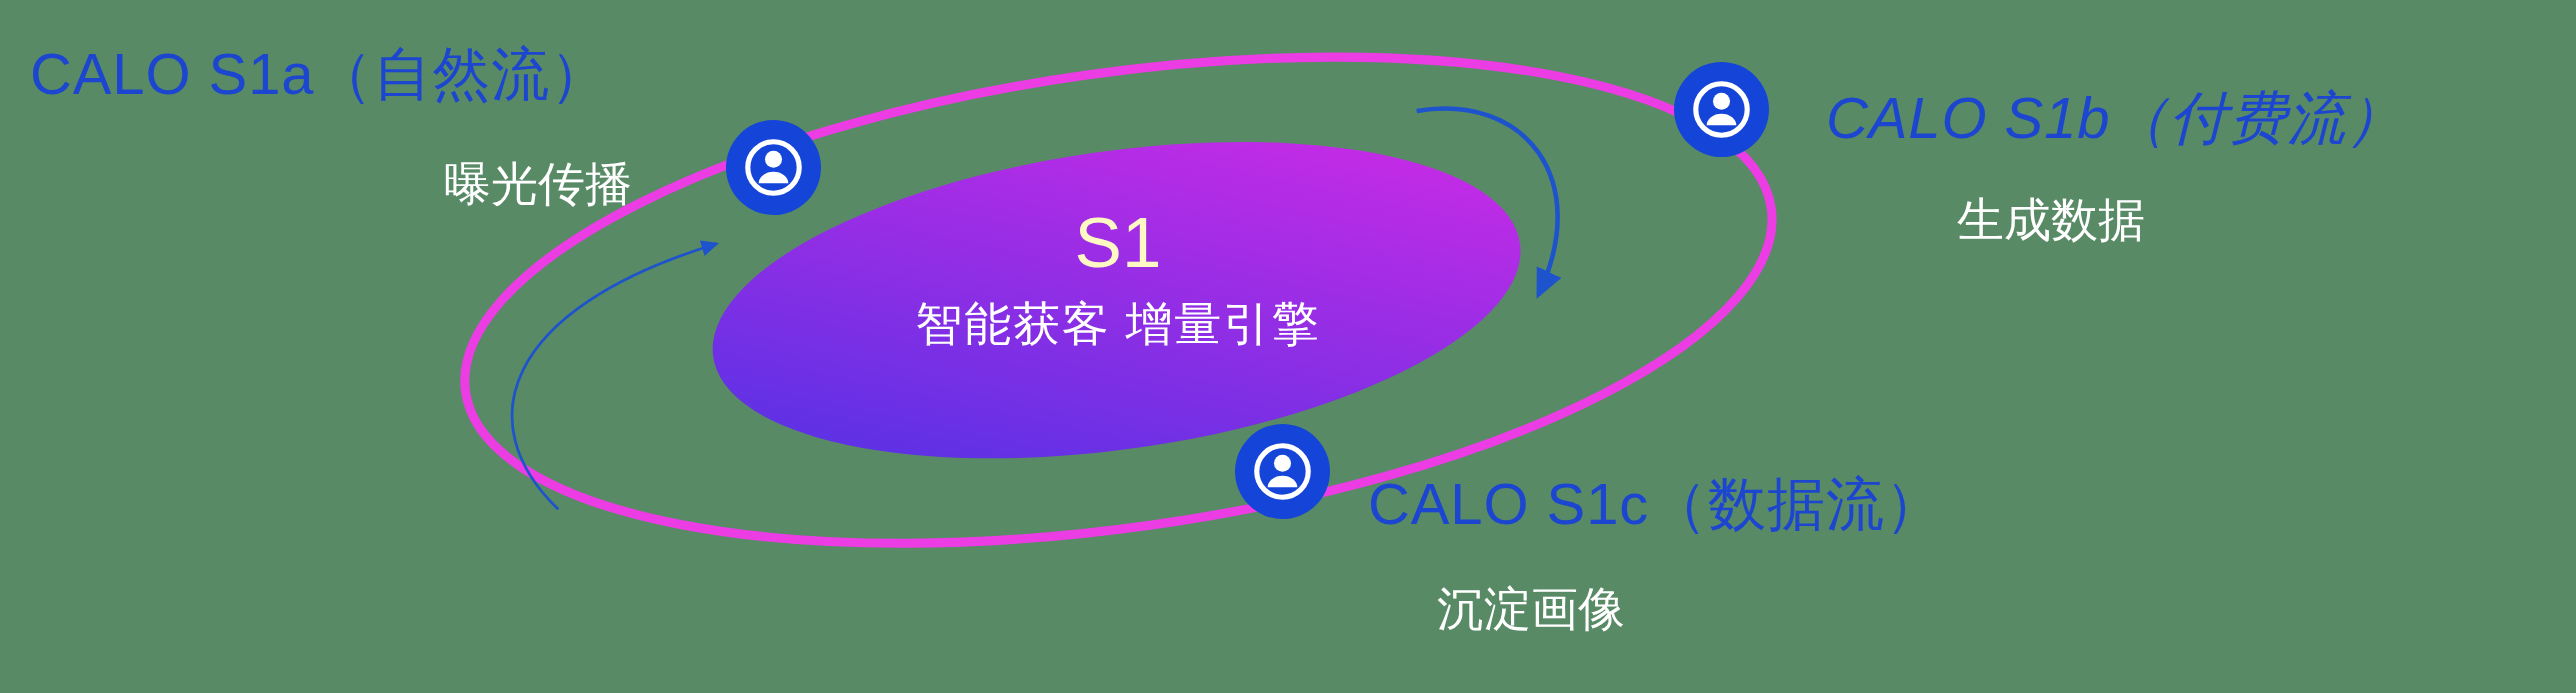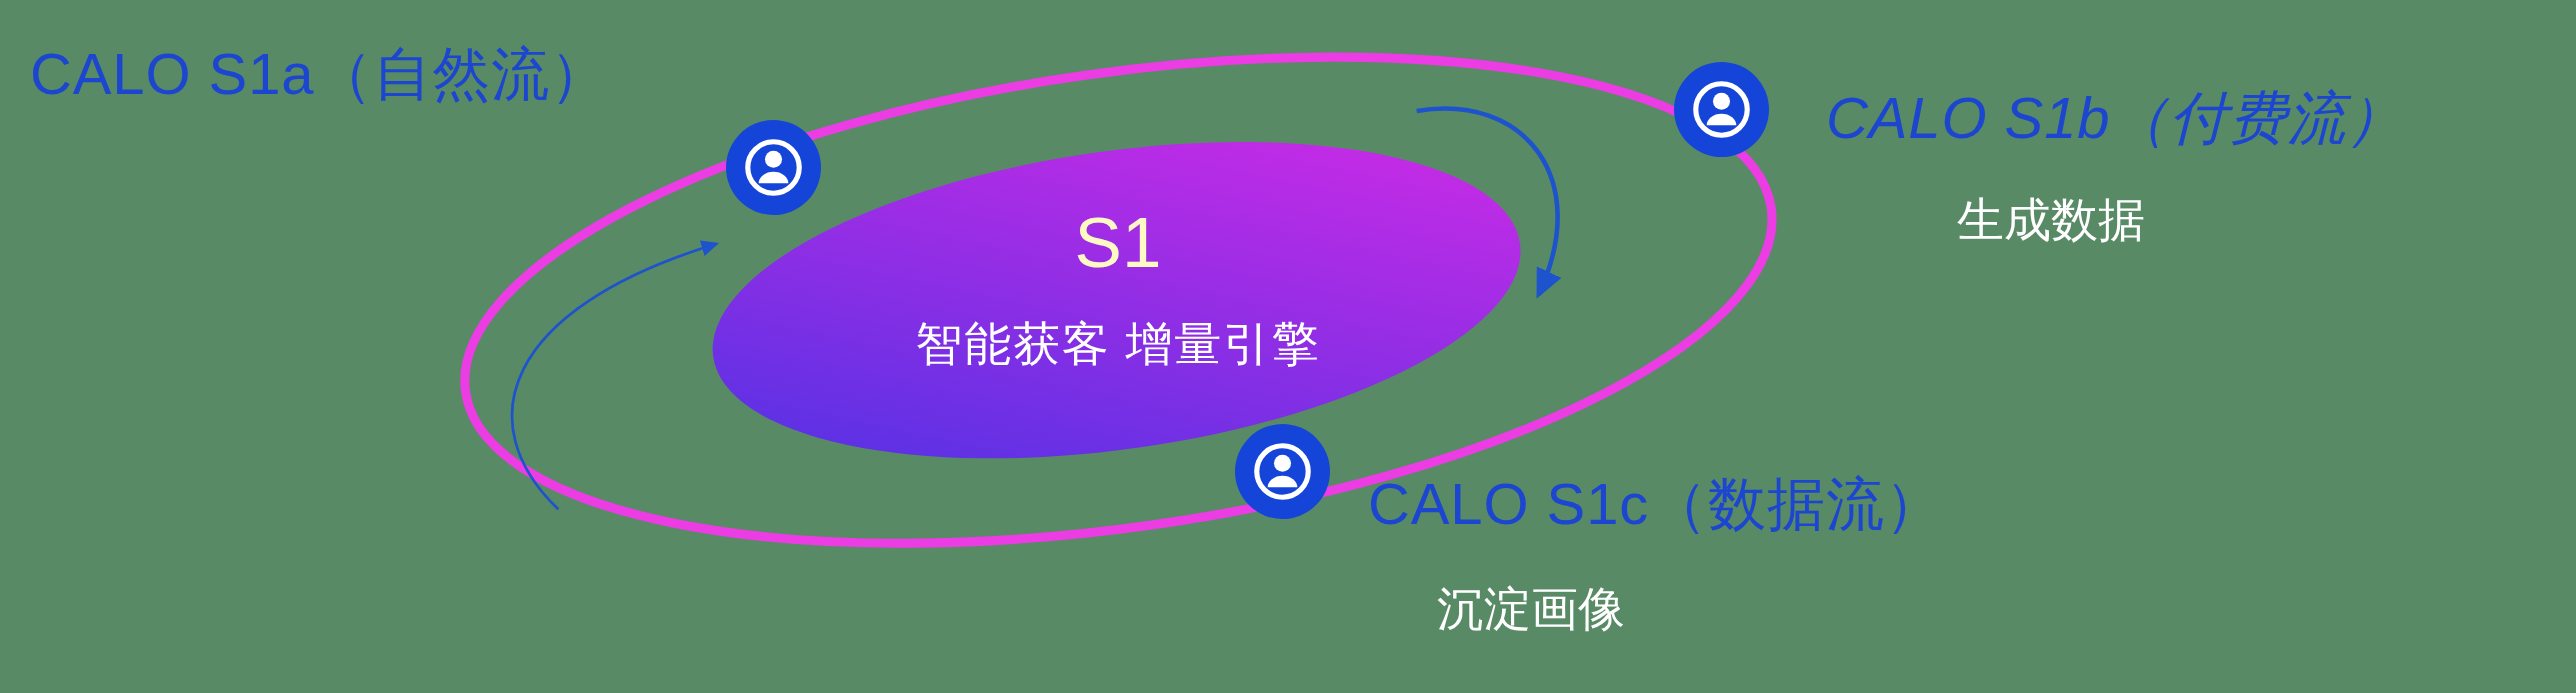--- a/index.html
+++ b/index.html
@@ -50,21 +50,20 @@
   .core-subtitle {
     position: absolute;
     left: 1118px;
     top: 293px;
     transform: translateX(-50%);
     color: #ffffff;
     font-size: 47px;
     font-weight: 400;
     letter-spacing: 1.8px;
     white-space: nowrap;
-    margin-top: 20px;
   }
   
   #lbl-s1a-title { left: 30px;   top: 36px;  }
   #lbl-s1a-sub   { left: 444px;  top: 153px; }
   #lbl-s1b-title { left: 1826px; top: 80px; font-style: italic;  }
   #lbl-s1b-sub   { left: 1957px; top: 189px; }
   #lbl-s1c-title { left: 1368px; top: 466px; }
   #lbl-s1c-sub   { left: 1437px; top: 578px; }
   
   #node-s1a { left: 726px;  top: 120px; }
@@ -120,20 +119,21 @@
       <circle cx="24" cy="24" r="13" fill="none" stroke="#ffffff" stroke-width="2.6"></circle>
       <circle cx="24" cy="19.8" r="4.3" fill="#ffffff"></circle>
       <path d="M16.5,32 a7.5,5.8 0 0 1 15,0 z" fill="#ffffff"></path>
     </svg>
   </div>
 
   <div class="core-title">S1</div>
   <div class="core-subtitle">智能获客  增量引擎</div>
 
   <div class="label-title" id="lbl-s1a-title">CALO S1a（自然流）</div>
+  <div class="label-sub" id="lbl-s1a-sub">曝光传播</div>
 
   <div class="label-title" id="lbl-s1b-title">CALO S1b（付费流）</div>
   <div class="label-sub" id="lbl-s1b-sub">生成数据</div>
 
   <div class="label-title" id="lbl-s1c-title">CALO S1c（数据流）</div>
   <div class="label-sub" id="lbl-s1c-sub">沉淀画像</div>
 
 </div>
 
 

